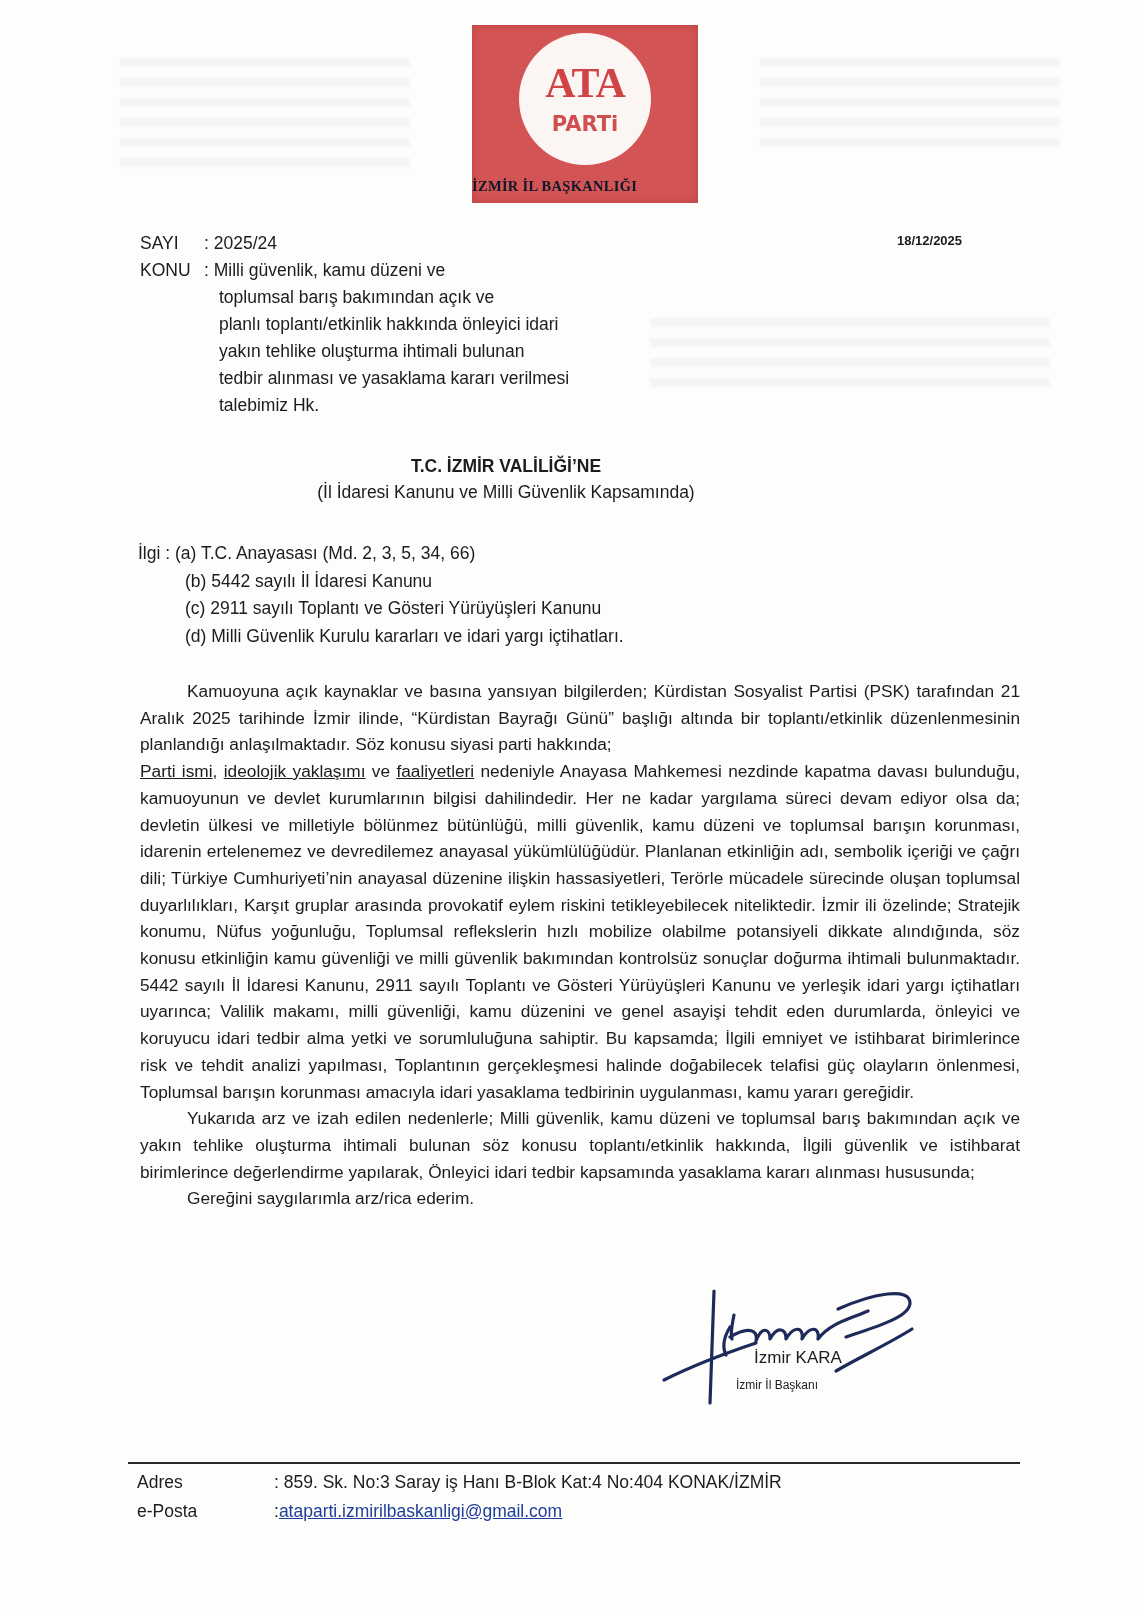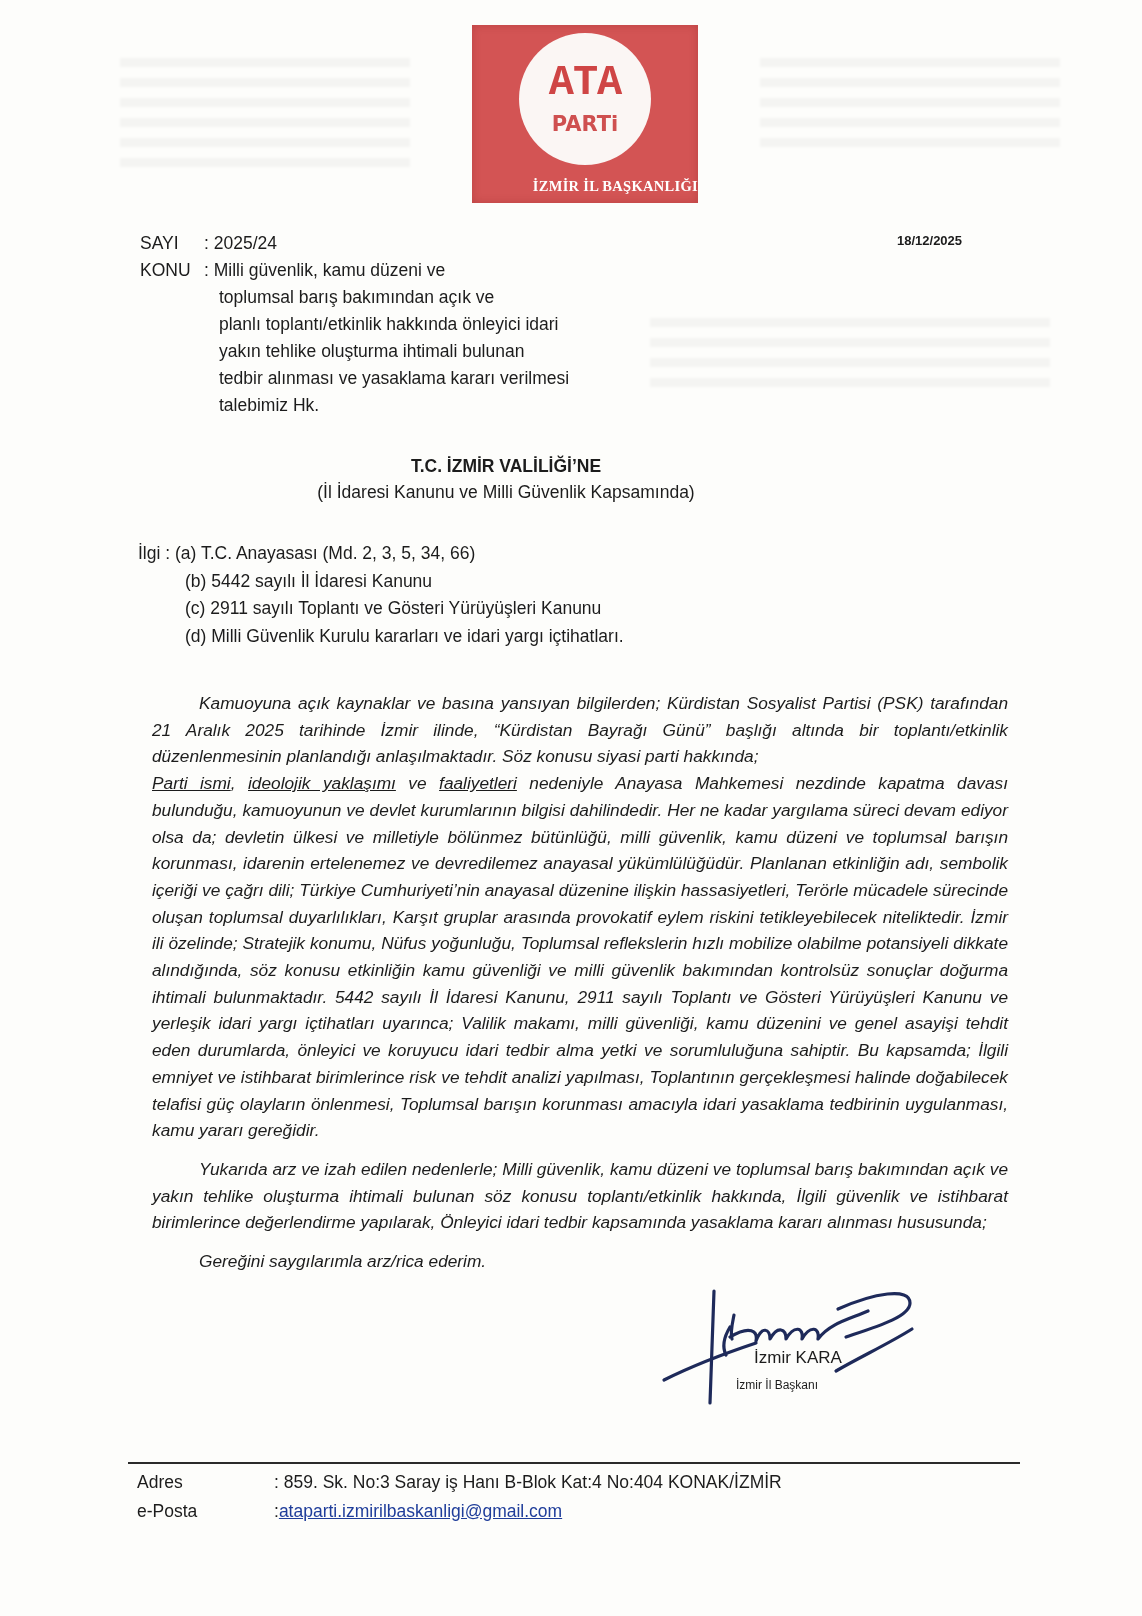--- a/index.html
+++ b/index.html
@@ -22,53 +22,53 @@
       position: absolute; left: 472px; top: 25px; width: 226px; height: 178px;
       background: #d35454;
       box-shadow: inset 0 0 8px rgba(120,20,20,0.25);
     }
     .logo .circle {
       position: absolute; left: 47px; top: 8px; width: 132px; height: 132px;
       background: #fbf6f4; border-radius: 50%;
     }
     .logo .ata {
       position: absolute; left: 0; right: 0; top: 34px; text-align: center;
-      font-family: Liberation Mono, monospace; font-weight: bold;
+      font-family: Liberation Serif, serif; font-weight: bold;
       font-size: 42px; color: #cf4545; letter-spacing: -1px;
     }
     .logo .parti {
       position: absolute; left: 0; right: 0; top: 87px; text-align: center;
       font-family: "DejaVu Sans", sans-serif; font-weight: bold;
       font-size: 21px; color: #cf5050;
     }
     .logo .branch {
-      position: absolute; left: 0; right: 0; bottom: 8px; text-align: right;
+      position: absolute; left: 0; right: 0; bottom: 8px; text-align: left;
       font-family: "Liberation Serif", "DejaVu Serif", serif; font-weight: bold;
-      font-size: 14.5px; color: #ffffff; letter-spacing: 0.3px;
+      font-size: 14.5px; color: #0f172a; letter-spacing: 0.3px;
     }
     
     .meta { position: absolute; left: 140px; top: 230px; font-size: 17.5px; line-height: 27px; }
     .meta .row { display: flex; }
     .meta .lbl { width: 64px; }
     .meta .val { width: 400px; }
     .meta .indent { padding-left: 79px; }
     .date { position: absolute; left: 897px; top: 233px; font-size: 13px; font-weight: bold; }
     
     .addressee { position: absolute; left: 0; width: 970px; top: 456px; text-align: center; }
     .addressee .t1 { font-size: 17.5px; font-weight: bold; position: relative; left: 21px; }
     .addressee .t2 { font-size: 17.5px; margin-top: 5px; position: relative; left: 21px; }
     
     .refs { position: absolute; left: 138px; top: 540px; font-size: 17.5px; line-height: 27.5px; }
     .refs .sub { padding-left: 47px; }
     
     .body-text {
       position: absolute; left: 140px; top: 678px; width: 880px;
       font-size: 17.3px; line-height: 26.7px; text-align: justify;
     }
-    .body-text p { margin: 12px; text-indent: 47px; font-style: italic; }
+    .body-text p { margin: 0; text-indent: 47px; }
     .body-text p + p { margin-top: 0; }
     .u { text-decoration: underline; }
     
     .sig-svg { position: absolute; left: 660px; top: 1285px; }
     .sig-name { position: absolute; left: 754px; top: 1348px; font-size: 17px; }
     .sig-title { position: absolute; left: 736px; top: 1378px; font-size: 12px; }
     
     .footer-rule { position: absolute; left: 128px; top: 1462px; width: 892px; height: 2px; background: #2a2a2a; }
     .footer { position: absolute; left: 137px; top: 1468px; font-size: 17.5px; line-height: 28.5px; }
     .footer .row { display: flex; }

